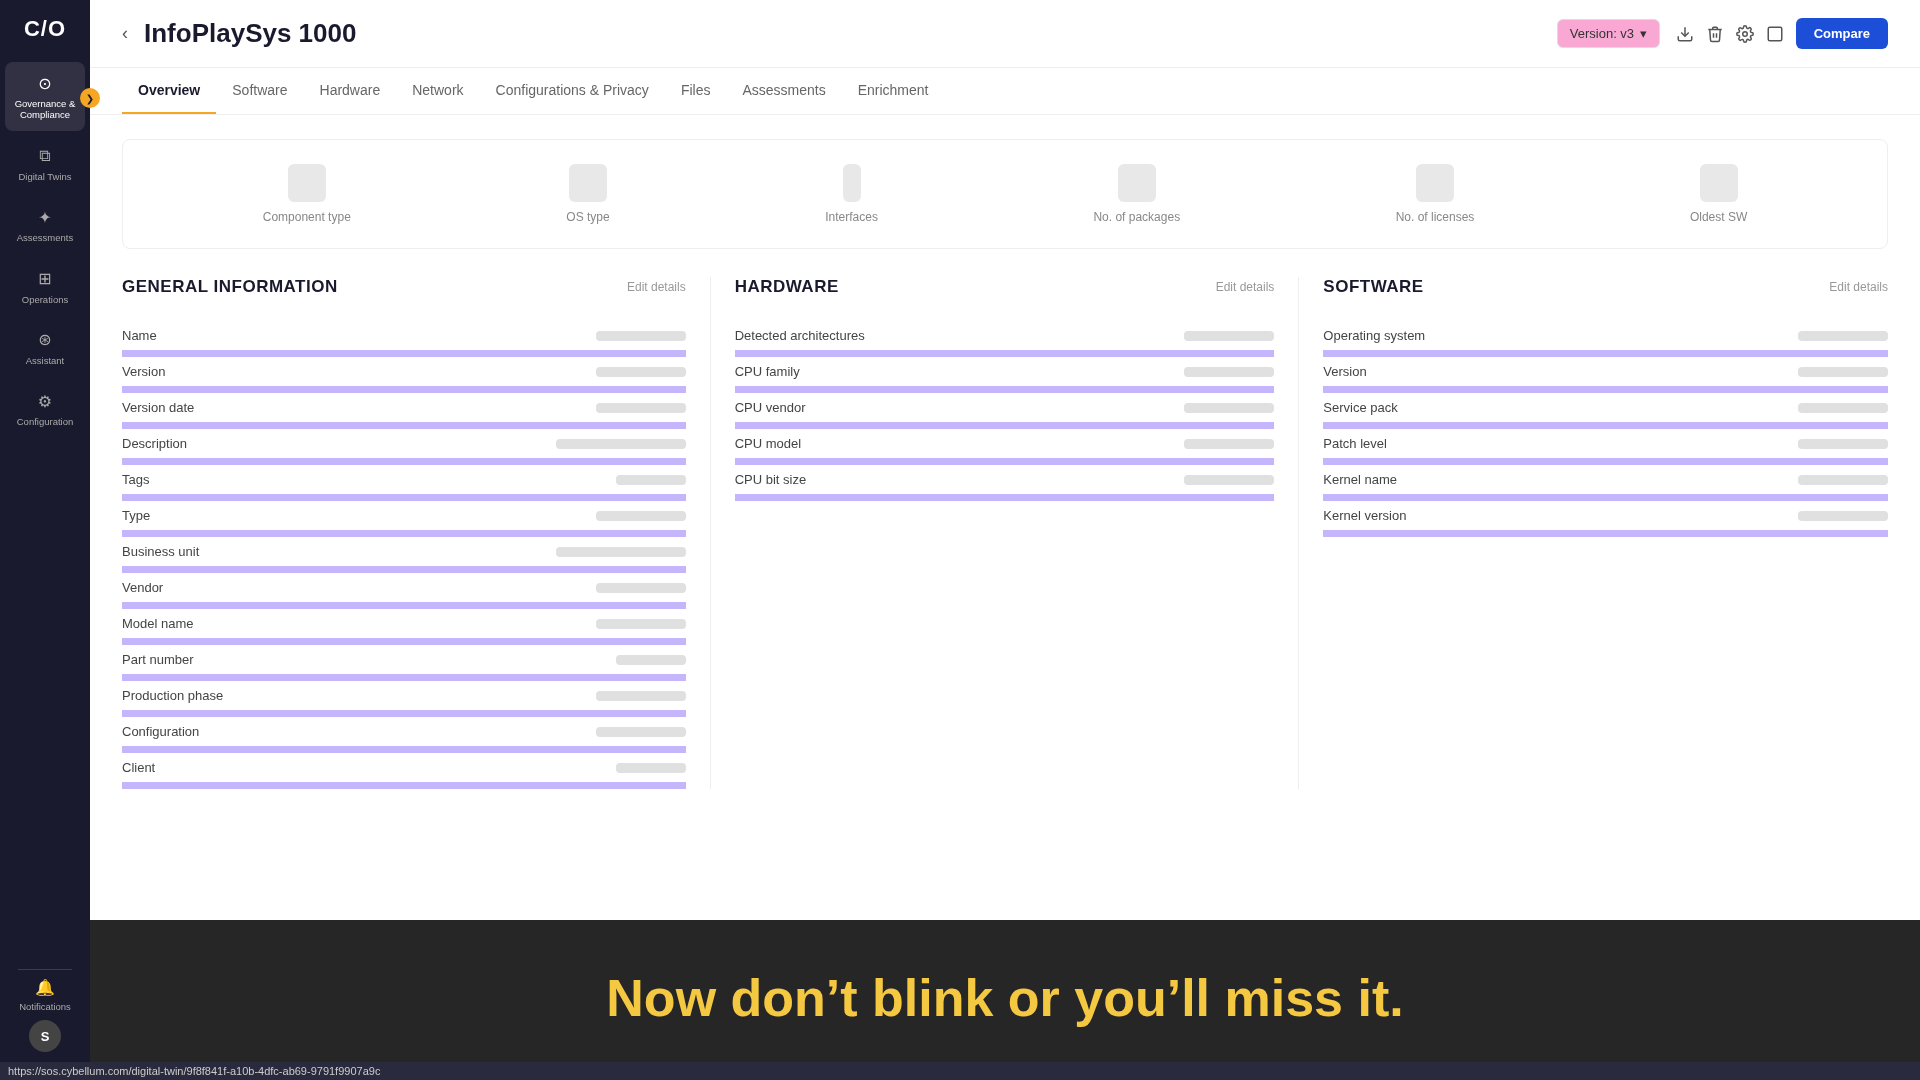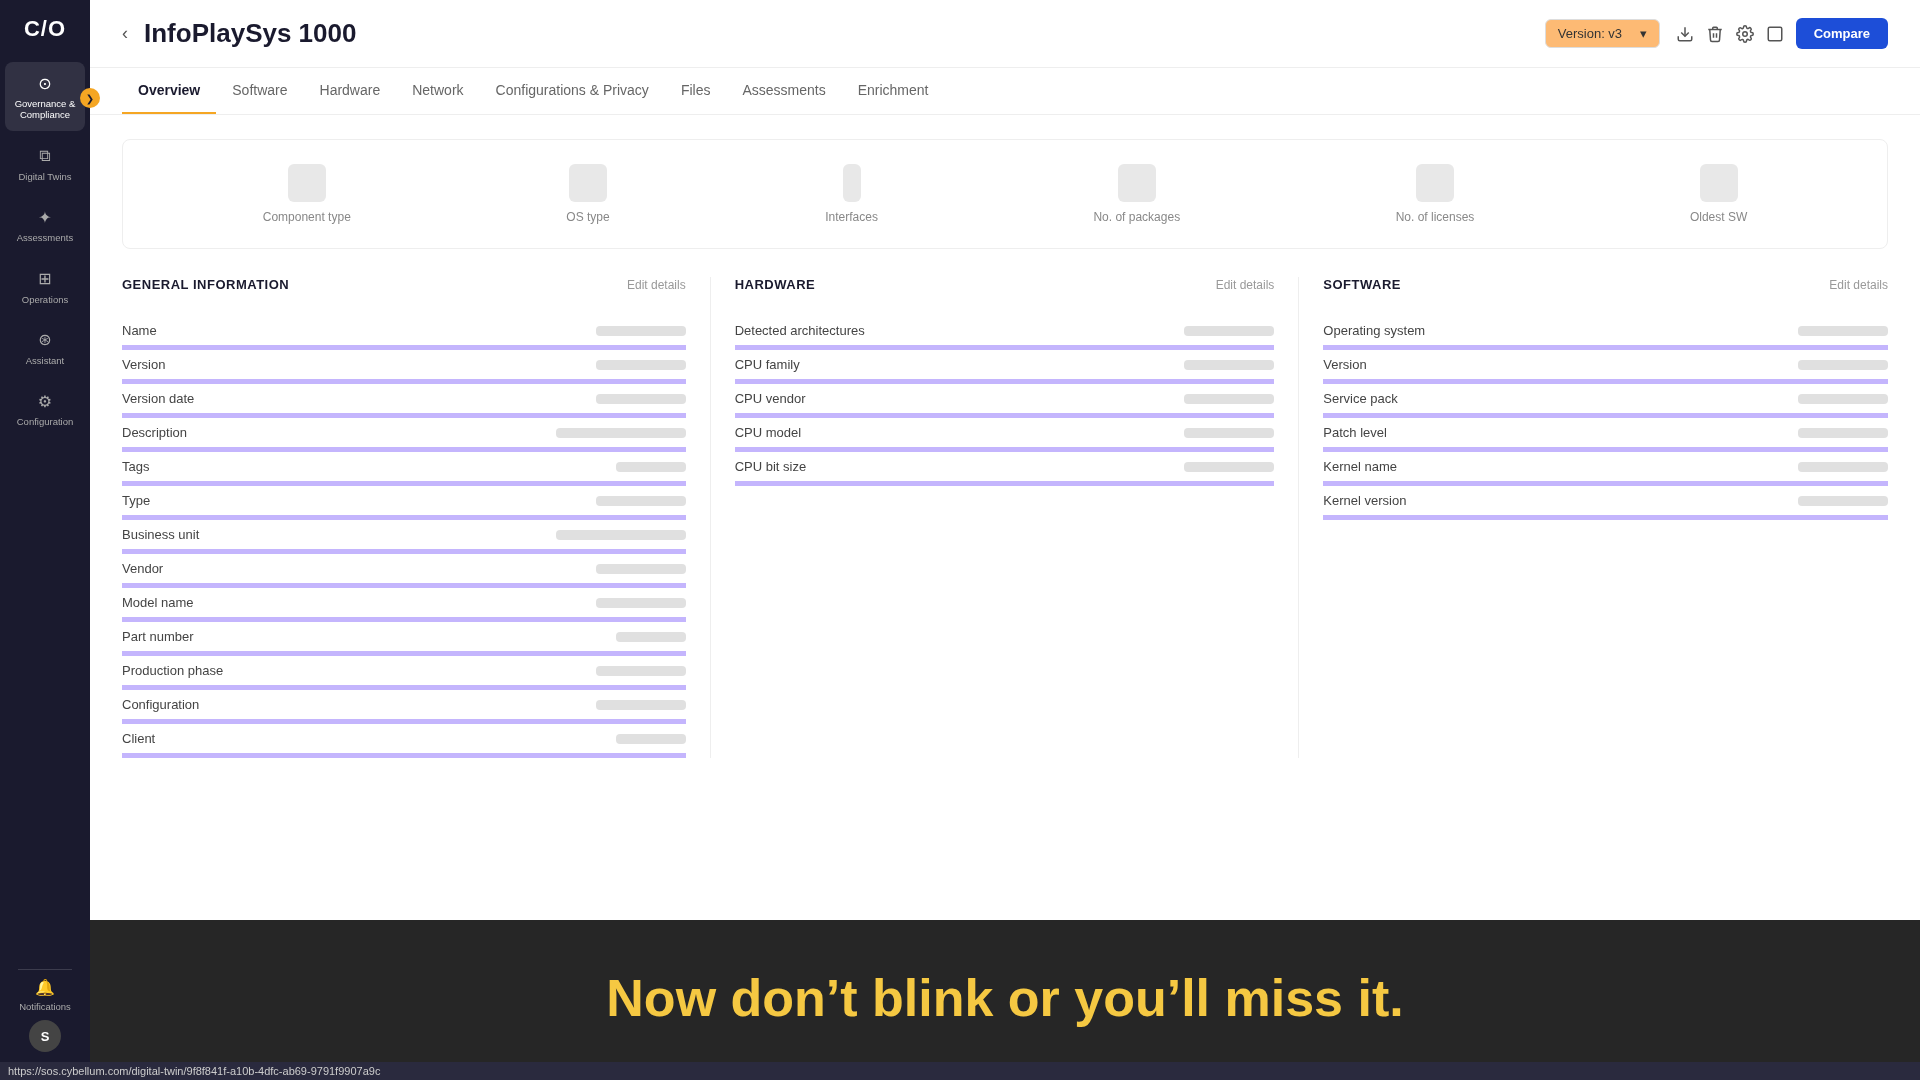--- a/index.html
+++ b/index.html
@@ -142,23 +142,23 @@
       flex: 1;
     }
     .version-select {
       display: flex;
       align-items: center;
       border: 1px solid #ddd;
       border-radius: 6px;
       padding: 6px 12px;
       font-size: 13px;
       color: #333;
-      gap: 18px;
-      cursor: pointer;
-      background: #fdba74;
+      gap: 6px;
+      cursor: pointer;
+      background: #f9a8d4;
     }
     .header-actions {
       display: flex;
       align-items: center;
       gap: 12px;
       margin-left: auto;
     }
     .header-icon-btn {
       color: #555;
       font-size: 17px;
@@ -249,37 +249,37 @@
     .info-section:nth-child(2) { padding-left: 24px; }
 
     .section-header {
       display: flex;
       align-items: center;
       justify-content: space-between;
       margin-bottom: 16px;
       padding-bottom: 8px;
     }
     .section-title {
-      font-size: 13px;
+      font-size: 17px;
       font-weight: 700;
       color: #1a1a2e;
       letter-spacing: 0.5px;
     }
     .edit-details {
       font-size: 12px;
       color: #999;
       cursor: pointer;
     }
 
     .field-row {
       display: flex;
       align-items: center;
       justify-content: space-between;
       padding: 7px 0;
-      border-bottom: 5px solid #c4b5fd;
+      border-bottom: 7px solid #c4b5fd;
     }
     .field-label {
       font-size: 13px;
       color: #444;
       min-width: 120px;
     }
     .field-value-placeholder {
       width: 110px;
       height: 10px;
       background: #e0e0e0;

